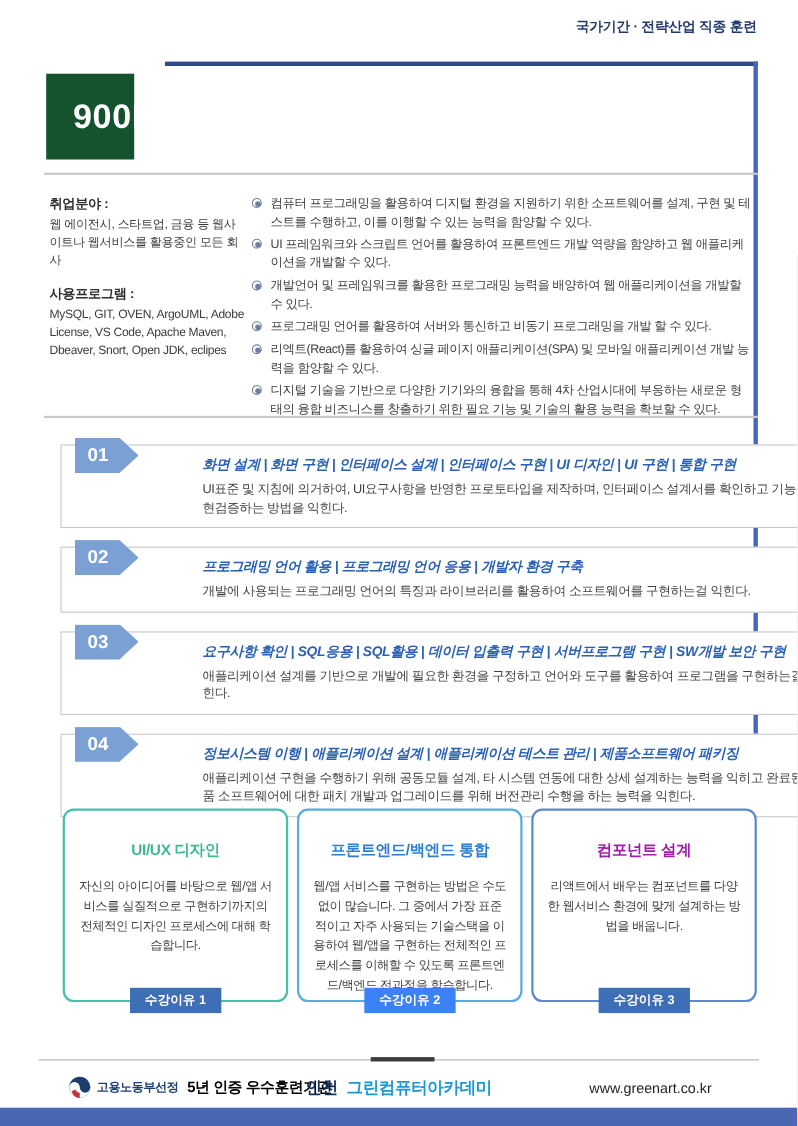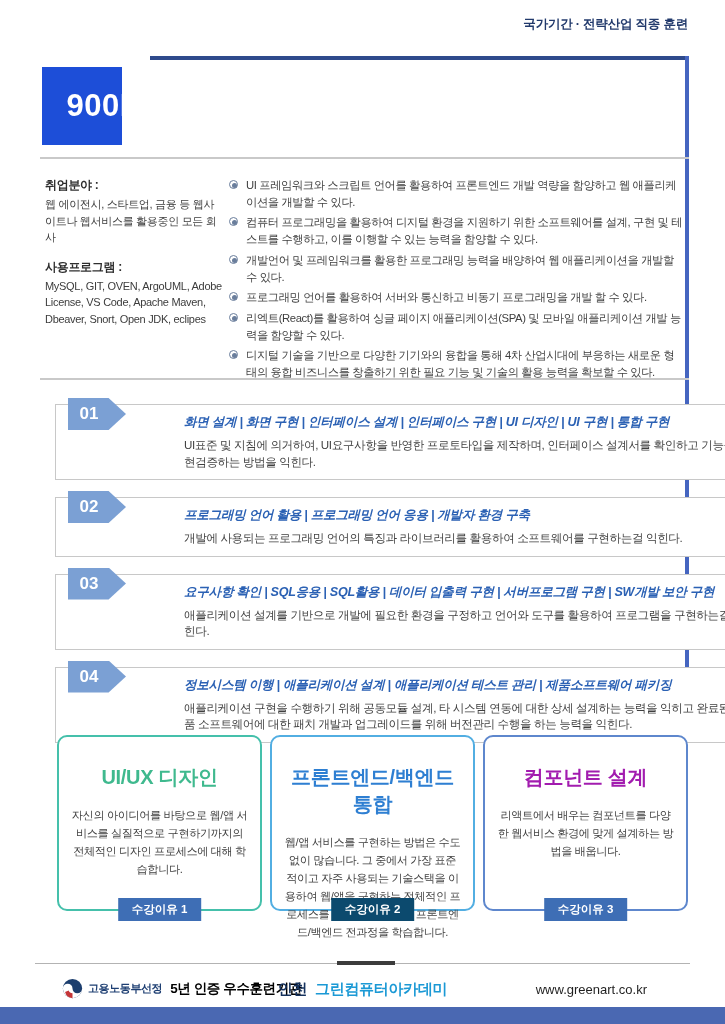--- a/index.html
+++ b/index.html
@@ -42,21 +42,21 @@
     background:#7ba0d4; color:#fff; font-size:17px; font-weight:bold;
     clip-path:polygon(0 0,70% 0,100% 50%,70% 100%,0 100%);
     display:flex; align-items:center; justify-content:center; padding-right:16px;
   }
   .sec-title { font-size:12.6px; font-weight:bold; color:#2b61b4; letter-spacing:-0.3px;font-style:italic; }
   .sec-body { font-size:11.6px; color:#3f3f3f; line-height:16.5px; margin-top:6px; letter-spacing:-0.4px; }
 
   
   .cards { position:absolute; top:735px; left:57px; width:631px; display:flex; gap:8px; }
   .card { position:relative; flex:1; height:176px; border:2px solid #888; border-radius:10px; background:#fff; padding:0 12px; text-align:center; }
-  .card-title { margin-top:27px; font-size:20px; font-weight:bold; letter-spacing:-0.3px; }
+  .card-title { margin-top:27px; font-size:14px; font-weight:bold; letter-spacing:-0.3px; }
   .card-body { margin-top:16px; font-size:11.2px; line-height:1.6; color:#3f3f3f; letter-spacing:-0.4px; }
   .card-badge {
     position:absolute; bottom:-12px; left:50%; transform:translateX(-50%);
     background:#3e6eb5; color:#fff; font-size:11.5px; font-weight:bold;
     padding:4px 14px; white-space:nowrap;
   }
 
   
   .f-line { position:absolute; top:963px; left:35px; width:655px; height:1px; background:#b3b3b3; }
   .f-line-thick { position:absolute; top:961px; left:337px; width:58px; height:4px; background:#3c3c3c; }
@@ -70,39 +70,39 @@
 </style>
 </head>
 <body>
 
 <div class="page">
 
   <div class="top-label" style="color: rgb(34, 58, 108);">국가기간 · 전략산업 직종 훈련</div>
   <div class="hrule" style="background-color: rgb(46, 74, 140);"></div>
   <div class="vrule" style="background-color: rgb(69, 101, 192);"></div>
 
-  <div class="hours-badge" style="background-color: #1d4ed8; padding-left: 45px;">900H</div>
+  <div class="hours-badge" style="background-color: #14532d; padding-left: 45px;">900H</div>
 
   <div class="divider d1"></div>
 
   <div class="info-row">
     <div class="info-left">
       <div class="info-label">취업분야 :</div>
       <div class="info-text">웹 에이전시, 스타트업, 금융 등 웹사이트나 웹서비스를 활용중인 모든 회사</div>
       <div class="info-label">사용프로그램 :</div>
       <div class="info-text">MySQL, GIT, OVEN, ArgoUML, Adobe License, VS Code, Apache Maven, Dbeaver, Snort, Open JDK, eclipes</div>
     </div>
     <ul class="goals">
       <li class="goal">
           <span class="goal-icon"></span>
-          <span class="goal-text">UI 프레임워크와 스크립트 언어를 활용하여 프론트엔드 개발 역량을 함양하고 웹 애플리케이션을 개발할 수 있다.</span>
+          <span class="goal-text">컴퓨터 프로그래밍을 활용하여 디지털 환경을 지원하기 위한 소프트웨어를 설계, 구현 및 테스트를 수행하고, 이를 이행할 수 있는 능력을 함양할 수 있다.</span>
         </li>
       <li class="goal">
           <span class="goal-icon"></span>
-          <span class="goal-text">컴퓨터 프로그래밍을 활용하여 디지털 환경을 지원하기 위한 소프트웨어를 설계, 구현 및 테스트를 수행하고, 이를 이행할 수 있는 능력을 함양할 수 있다.</span>
+          <span class="goal-text">UI 프레임워크와 스크립트 언어를 활용하여 프론트엔드 개발 역량을 함양하고 웹 애플리케이션을 개발할 수 있다.</span>
         </li>
       <li class="goal">
           <span class="goal-icon"></span>
           <span class="goal-text">개발언어 및 프레임워크를 활용한 프로그래밍 능력을 배양하여 웹 애플리케이션을 개발할 수 있다.</span>
         </li>
       <li class="goal">
           <span class="goal-icon"></span>
           <span class="goal-text">프로그래밍 언어를 활용하여 서버와 통신하고 비동기 프로그래밍을 개발 할 수 있다.</span>
         </li>
       <li class="goal">
@@ -143,21 +143,21 @@
 
   <div class="cards">
     <div class="card" style="border-color: rgb(69, 192, 171);">
       <div class="card-title" style="color: rgb(63, 185, 142);">UI/UX 디자인</div>
       <div class="card-body">자신의 아이디어를 바탕으로 웹/앱 서비스를 실질적으로 구현하기까지의 전체적인 디자인 프로세스에 대해 학습합니다.</div>
       <div class="card-badge" style="background-color: rgb(62, 110, 181);">수강이유 1</div>
     </div>
     <div class="card" style="border-color: rgb(82, 174, 226);">
       <div class="card-title" style="color: rgb(46, 127, 210);">프론트엔드/백엔드 통합</div>
       <div class="card-body">웹/앱 서비스를 구현하는 방법은 수도 없이 많습니다. 그 중에서 가장 표준적이고 자주 사용되는 기술스택을 이용하여 웹/앱을 구현하는 전체적인 프로세스를 이해할 수 있도록 프론트엔드/백엔드 전과정을 학습합니다.</div>
-      <div class="card-badge" style="background-color: #0c4a6e;">수강이유 2</div>
+      <div class="card-badge" style="background-color: #3b82f6;">수강이유 2</div>
     </div>
     <div class="card" style="border-color: rgb(94, 135, 205);">
       <div class="card-title" style="color: #a21caf;">컴포넌트 설계</div>
       <div class="card-body">리액트에서 배우는 컴포넌트를 다양한 웹서비스 환경에 맞게 설계하는 방법을 배웁니다.</div>
       <div class="card-badge" style="background-color: rgb(62, 110, 181);">수강이유 3</div>
     </div>
   </div>
 
   <div class="f-line"></div>
   <div class="f-line-thick"></div>

